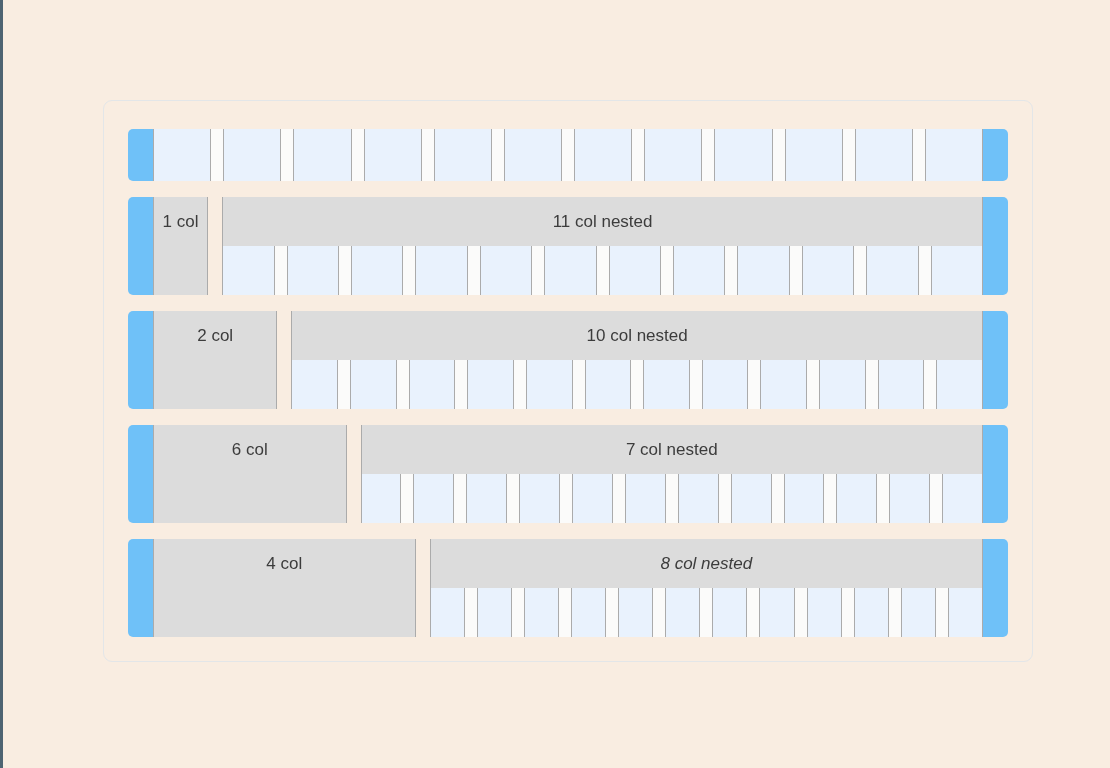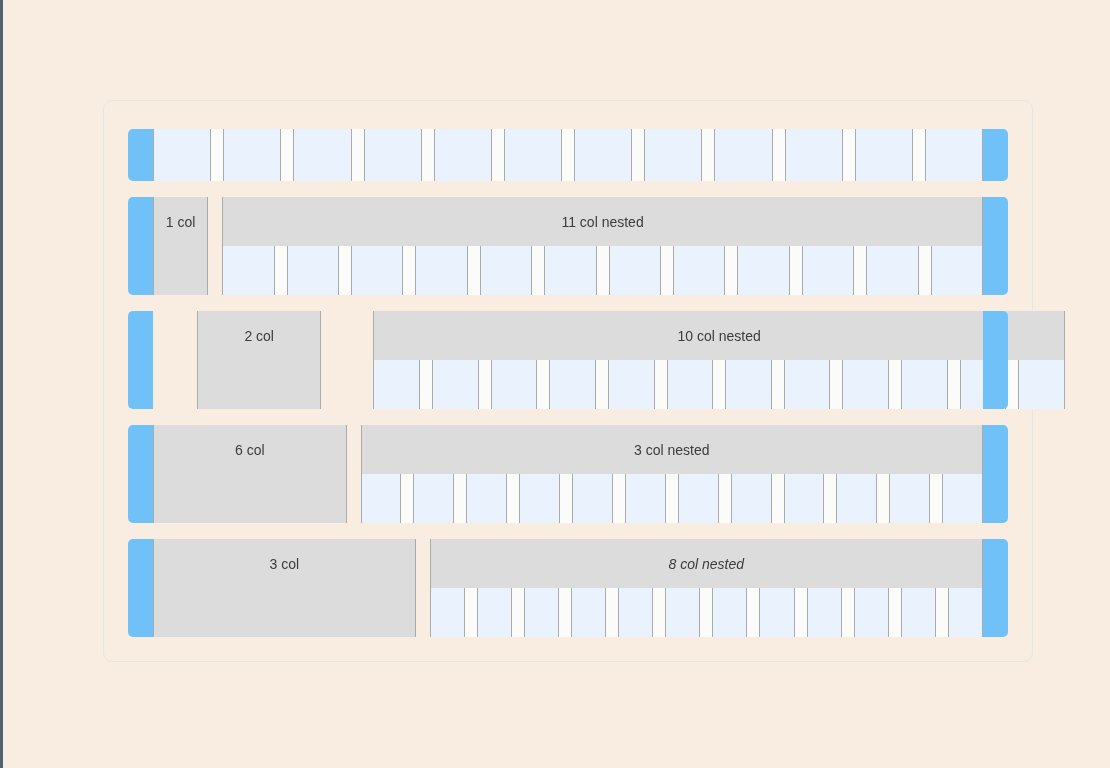--- a/index.html
+++ b/index.html
@@ -79,21 +79,21 @@
     background: var(--block-fill, #dcdcdc);
     border-left: 1px solid var(--line, #ababab);
     border-right: 1px solid var(--line, #ababab);
     flex: 0 0 auto;
   }
   .half-label {
     height: 49px;
     display: flex;
     align-items: center;
     justify-content: center;
-    font-size: 14px;
+    font-size: 17px;
     color: var(--label-color, #3c3c3c);
   }
 
   
   .nested {
     flex: 0 0 auto;
     display: flex;
     flex-direction: column;
     border-left: 1px solid var(--line, #ababab);
     border-right: 1px solid var(--line, #ababab);
@@ -179,25 +179,25 @@
             <div class="col-gutter"></div>
             <div class="col-cell"></div>
           </div>
         </div>
       </div>
       <div class="edge-cap right"></div>
     </div>
     <div class="grid-row">
       <div class="edge-cap left"></div>
       <div class="row-content">
-        <div class="span-label-box" style="width: calc(16.6667% - 14px); margin-left: 44px;">
+        <div class="span-label-box" style="width: calc(16.6667% - 14px);">
           <div class="half-label">2 col</div>
         </div>
         <div class="main-gutter"></div>
-        <div class="nested" style="width: calc(83.3333%); margin-left: 38px;">
+        <div class="nested" style="width: calc(83.3333%);">
           <div class="nested-header">
             <div class="half-label">10 col nested</div>
           </div>
           <div class="striped">
             <div class="col-cell"></div>
             <div class="col-gutter"></div>
             <div class="col-cell"></div>
             <div class="col-gutter"></div>
             <div class="col-cell"></div>
             <div class="col-gutter"></div>
@@ -225,21 +225,21 @@
     </div>
     <div class="grid-row">
       <div class="edge-cap left"></div>
       <div class="row-content">
         <div class="span-label-box" style="width: calc(25% - 14px);">
           <div class="half-label">6 col</div>
         </div>
         <div class="main-gutter"></div>
         <div class="nested" style="width: calc(75%);">
           <div class="nested-header">
-            <div class="half-label">3 col nested</div>
+            <div class="half-label">7 col nested</div>
           </div>
           <div class="striped">
             <div class="col-cell"></div>
             <div class="col-gutter"></div>
             <div class="col-cell"></div>
             <div class="col-gutter"></div>
             <div class="col-cell"></div>
             <div class="col-gutter"></div>
             <div class="col-cell"></div>
             <div class="col-gutter"></div>
@@ -260,21 +260,21 @@
             <div class="col-cell"></div>
           </div>
         </div>
       </div>
       <div class="edge-cap right"></div>
     </div>
     <div class="grid-row">
       <div class="edge-cap left"></div>
       <div class="row-content">
         <div class="span-label-box" style="width: calc(33.3333% - 14px);">
-          <div class="half-label">3 col</div>
+          <div class="half-label">4 col</div>
         </div>
         <div class="main-gutter"></div>
         <div class="nested" style="width: calc(66.6667%); font-style: italic;">
           <div class="nested-header">
             <div class="half-label">8 col nested</div>
           </div>
           <div class="striped">
             <div class="col-cell"></div>
             <div class="col-gutter"></div>
             <div class="col-cell"></div>

